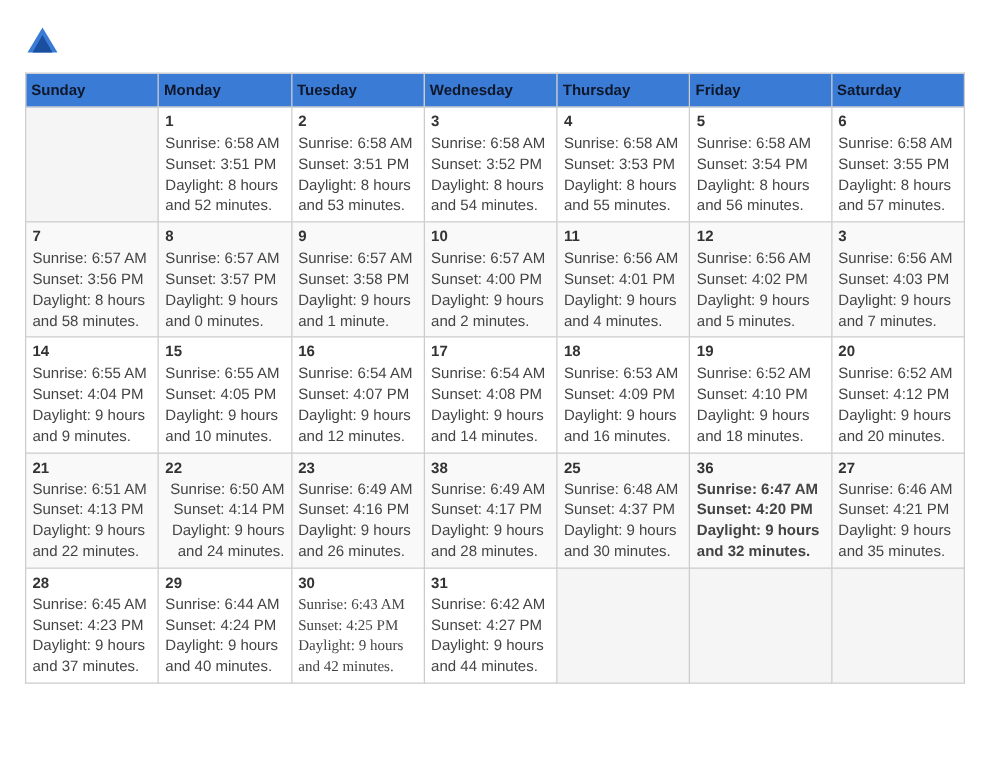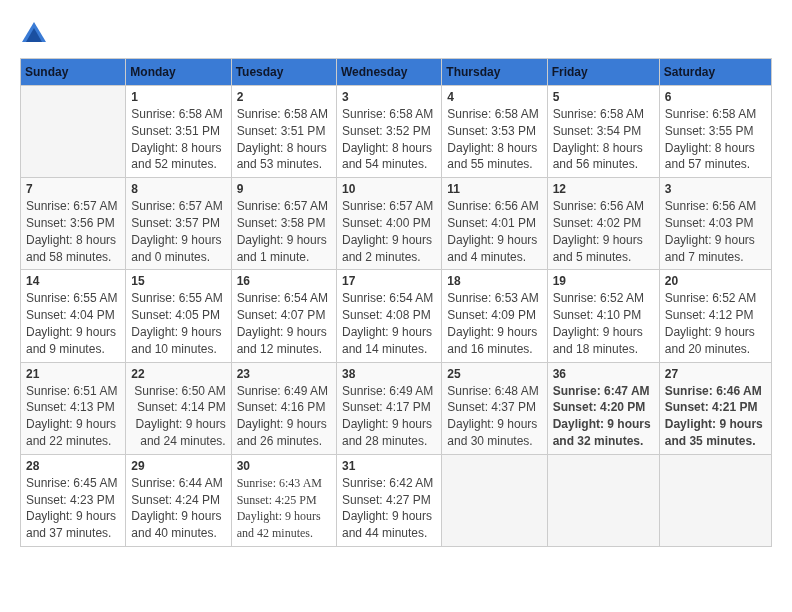--- a/index.html
+++ b/index.html
@@ -304,21 +304,21 @@
         </td>
         <td>
           <div class="day-number">36</div>
           <div class="day-info" style="white-space: pre-line; font-weight: bold;">Sunrise: 6:47 AM
 Sunset: 4:20 PM
 Daylight: 9 hours
 and 32 minutes.</div>
         </td>
         <td>
           <div class="day-number">27</div>
-          <div class="day-info" style="white-space: pre-line; font-weight: bold;">Sunrise: 6:46 AM
+          <div class="day-info" style="white-space: pre-line;">Sunrise: 6:46 AM
 Sunset: 4:21 PM
 Daylight: 9 hours
 and 35 minutes.</div>
         </td>
       </tr>
       <tr>
         <td>
           <div class="day-number">28</div>
           <div class="day-info" style="white-space: pre-line;">Sunrise: 6:45 AM
 Sunset: 4:23 PM

